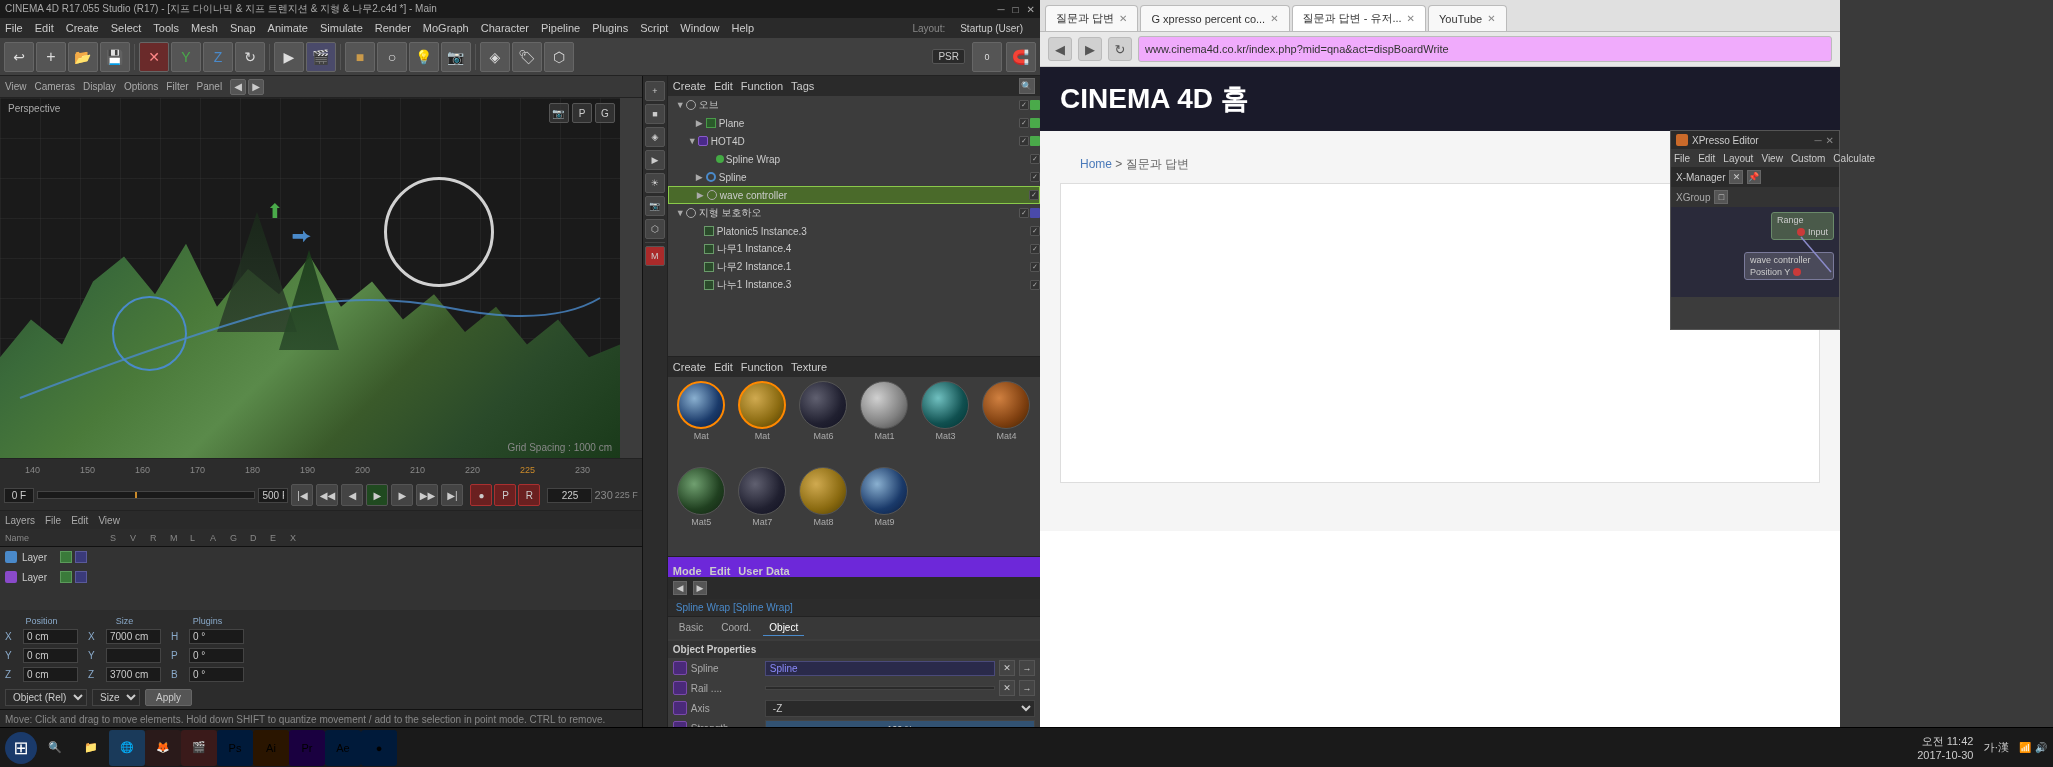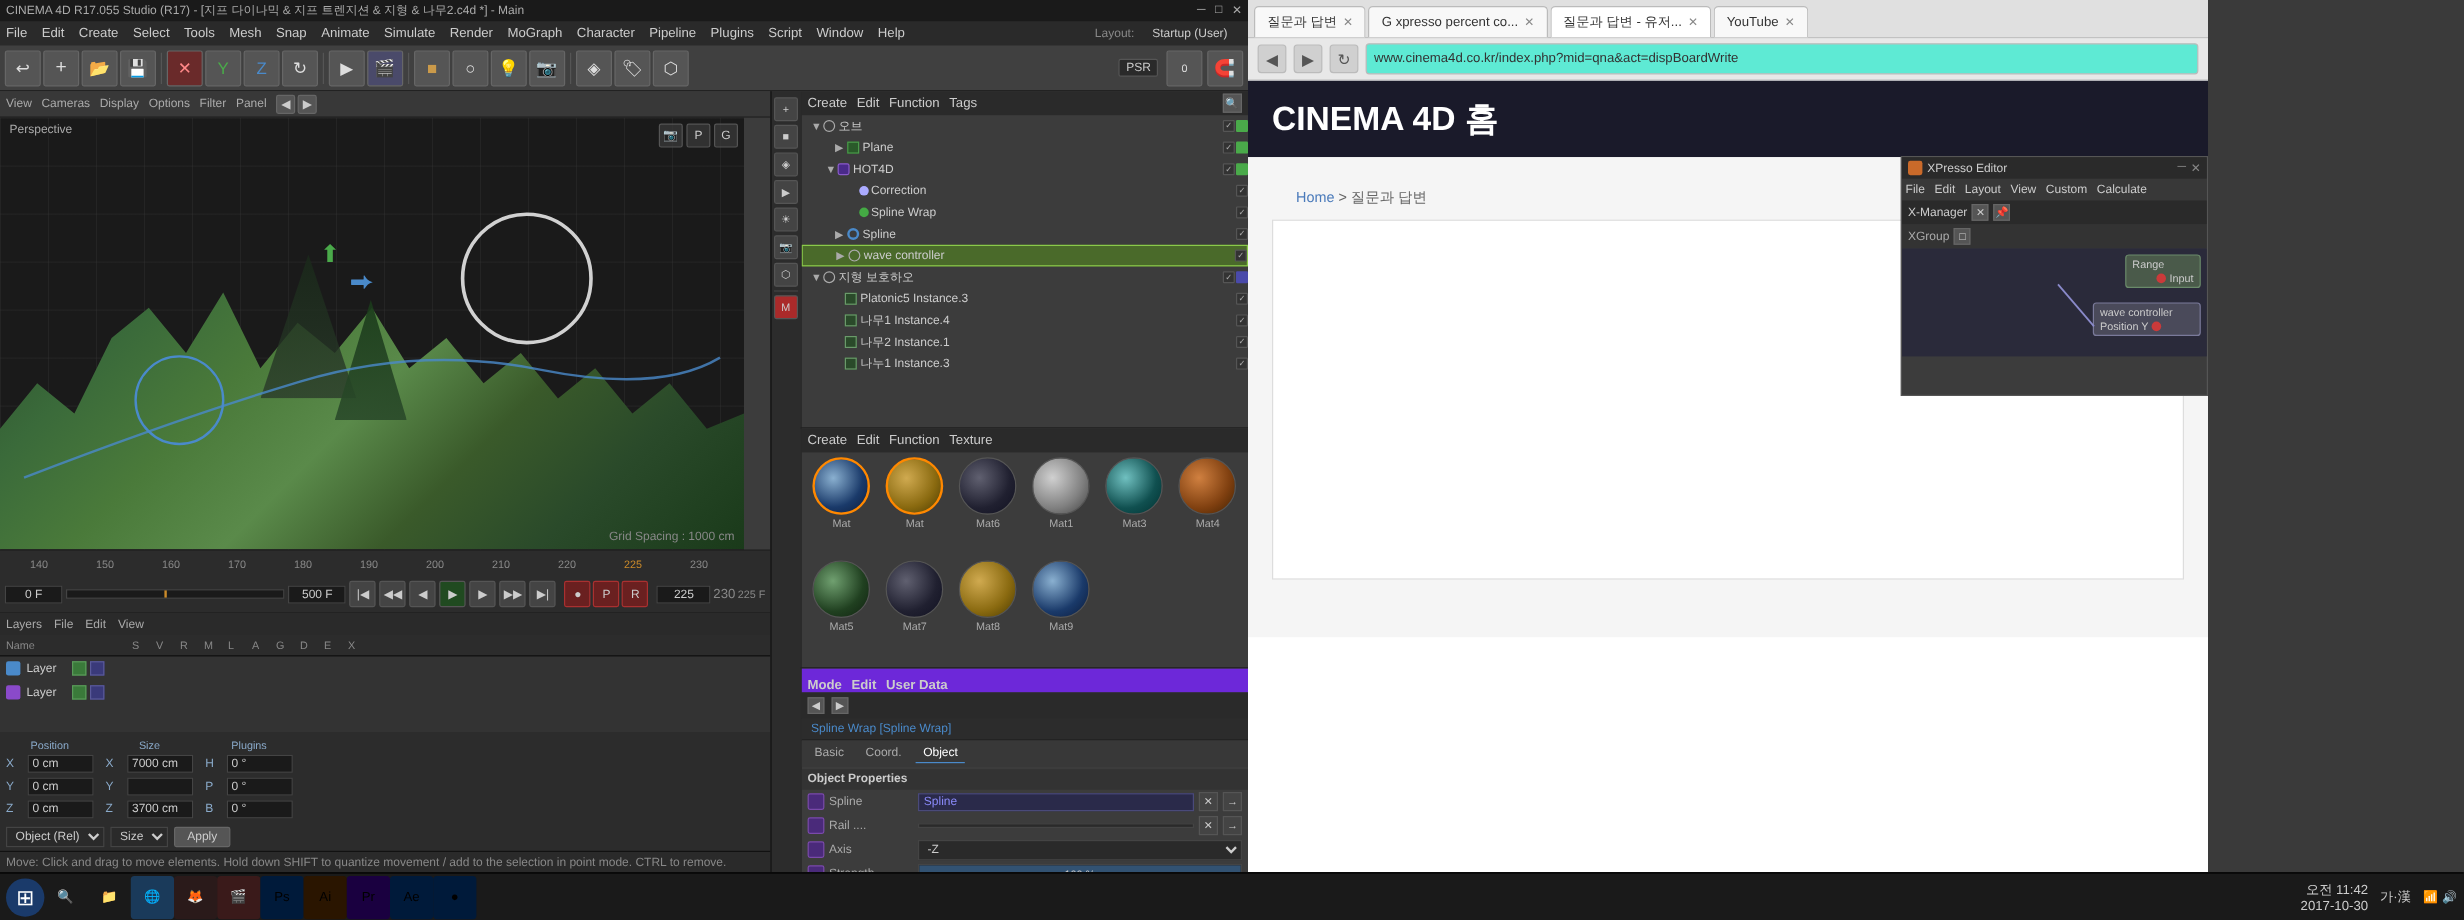--- a/index.html
+++ b/index.html
@@ -69,32 +69,32 @@
     .timeline-ruler { background: #2c2c2c; height: 22px; display: flex; align-items: center; padding: 0 5px; overflow: hidden; border-top: 1px solid #222; }
 
     
     .browser-panel { width: 800px; height: 767px; background: #f0f0f0; flex-shrink: 0; position: relative; }
     .browser-tabs { background: #e0e0e0; height: 32px; display: flex; align-items: flex-end; padding: 0 5px; border-bottom: 1px solid #bbb; }
     .browser-tab { height: 26px; background: #f8f8f8; border: 1px solid #bbb; border-bottom: none; border-radius: 4px 4px 0 0; padding: 0 10px; display: flex; align-items: center; font-size: 11px; color: #333; cursor: pointer; margin-right: 2px; white-space: nowrap; max-width: 180px; overflow: hidden; text-overflow: ellipsis; }
     .browser-tab.active { background: #fff; }
     .browser-tab-close { margin-left: 5px; color: #888; font-size: 10px; cursor: pointer; }
     .browser-nav { background: #e8e8e8; height: 35px; display: flex; align-items: center; padding: 0 8px; gap: 6px; border-bottom: 1px solid #ccc; }
     .browser-nav-btn { width: 24px; height: 24px; background: #d0d0d0; border: 1px solid #bbb; border-radius: 3px; display: flex; align-items: center; justify-content: center; cursor: pointer; font-size: 13px; color: #555; }
-    .browser-url { flex: 1; height: 25px; border: 1px solid #bbb; border-radius: 3px; padding: 12px 6px; font-size: 11px; background: #5eead4; color: #333; }
+    .browser-url { flex: 1; height: 25px; border: 1px solid #bbb; border-radius: 3px; padding: 12px 6px; font-size: 11px; background: #f0abfc; color: #333; }
     .browser-content { background: #fff; height: calc(767px - 67px); overflow-y: auto; }
     .browser-header-bar { background: #1a1a2a; height: 64px; display: flex; align-items: center; padding: 0 20px; }
     .cinema4d-title { color: #fff; font-size: 28px; font-weight: bold; }
     .browser-nav-bar { background: #2a2a3a; height: 40px; display: flex; align-items: center; padding: 0 15px; gap: 20px; }
     .browser-nav-item { color: #aaa; font-size: 13px; cursor: pointer; }
     .breadcrumb { padding: 10px 20px; color: #666; font-size: 12px; }
     .breadcrumb-link { color: #4a7aba; text-decoration: none; }
     .content-area { padding: 15px 20px; background: #f5f5f5; min-height: 400px; }
 
     
-    .xpresso-editor { position: absolute; right: 0; top: 130px; width: 256px; height: 200px; background: #3c3c3c; border: 1px solid #555; z-index: 10; }
+    .xpresso-editor { position: absolute; right: 0; top: 130px; width: 170px; height: 200px; background: #3c3c3c; border: 1px solid #555; z-index: 10; }
     .xpresso-title { background: #2a2a2a; height: 18px; display: flex; align-items: center; padding: 0 5px; color: #ccc; font-size: 10px; justify-content: space-between; }
     .xpresso-menu { background: #383838; height: 18px; display: flex; align-items: center; padding: 0 3px; gap: 8px; font-size: 10px; color: #ccc; }
     .port-dot { width: 8px; height: 8px; border-radius: 50%; }
     .port-dot-red { background: #ca3a3a; }
 
     
     .taskbar { position: fixed; bottom: 0; left: 0; width: 2053px; height: 40px; background: #1a1a1a; display: flex; align-items: center; padding: 0 5px; z-index: 100; border-top: 1px solid #000; }
     .taskbar-btn { width: 36px; height: 36px; display: flex; align-items: center; justify-content: center; cursor: pointer; border-radius: 3px; }
     .taskbar-clock { color: #ccc; font-size: 11px; text-align: right; margin-left: auto; margin-right: 10px; }
 
@@ -146,21 +146,21 @@
     .coord-row { display: flex; align-items: center; height: 18px; gap: 3px; }
     .coord-label { color: #8aaaca; font-size: 10px; width: 15px; }
     .coord-val { background: #1a1a1a; border: 1px solid #444; color: #ccc; font-size: 10px; padding: 1px 3px; width: 55px; }
 
     
     .playback { display: flex; align-items: center; gap: 3px; padding: 4px; background: #2c2c2c; }
     .pb-btn { width: 22px; height: 22px; background: #444; border: 1px solid #555; border-radius: 2px; display: flex; align-items: center; justify-content: center; color: #ccc; font-size: 10px; cursor: pointer; }
     .pb-btn.red { background: #6a2020; border-color: #aa3030; }
     .pb-btn.green-btn { background: #204a20; }
 
-    .frame-input { background: #1a1a1a; border: 1px solid #444; color: #ccc; font-size: 10px; width: 48px; padding: 1px 3px; text-align: center; }
+    .frame-input { background: #1a1a1a; border: 1px solid #444; color: #ccc; font-size: 10px; width: 30px; padding: 1px 3px; text-align: center; }
 
     
     .tag-dot { width: 8px; height: 8px; border-radius: 50%; background: #aaaaff; display: inline-block; margin-right: 2px; }
     .tag-dot-green { background: #44aa44; }
     .type-spline { width: 10px; height: 10px; border: 2px solid #4a8aca; border-radius: 50%; display: inline-block; margin-right: 3px; background: transparent; }
     .type-deform { width: 10px; height: 10px; background: #4a2a8a; border: 1px solid #8a5aca; display: inline-block; margin-right: 3px; border-radius: 2px; }
     .type-poly { width: 10px; height: 10px; background: #2a5a2a; border: 1px solid #4a9a4a; display: inline-block; margin-right: 3px; }
     .type-null { width: 10px; height: 10px; background: transparent; border: 1px solid #aaa; display: inline-block; margin-right: 3px; border-radius: 50%; }
     .type-instance { width: 10px; height: 10px; background: #2a4a2a; border: 1px solid #6a9a6a; display: inline-block; margin-right: 3px; }
 
@@ -477,29 +477,20 @@
             <div class="obj-item obj-indent-1">
               <span class="tree-expand">▼</span>
               <span class="type-deform"></span>
               <span>HOT4D</span>
               <div class="obj-vis-icons">
                 <div class="vis-icon">✓</div>
                 <div style="width:10px;height:10px;background:#4aaa4a;border-radius:1px;"></div>
               </div>
             </div>
 
-            <div class="obj-item obj-indent-2">
-              <span class="tree-expand-empty"></span>
-              <span class="tree-expand-empty"></span>
-              <span class="tag-dot"></span>
-              <span>Correction</span>
-              <div class="obj-vis-icons">
-                <div class="vis-icon">✓</div>
-              </div>
-            </div>
 
             <div class="obj-item obj-indent-2">
               <span class="tree-expand-empty"></span>
               <span class="tree-expand-empty"></span>
               <span class="tag-dot tag-dot-green"></span>
               <span>Spline Wrap</span>
               <div class="obj-vis-icons">
                 <div class="vis-icon">✓</div>
               </div>
             </div>

